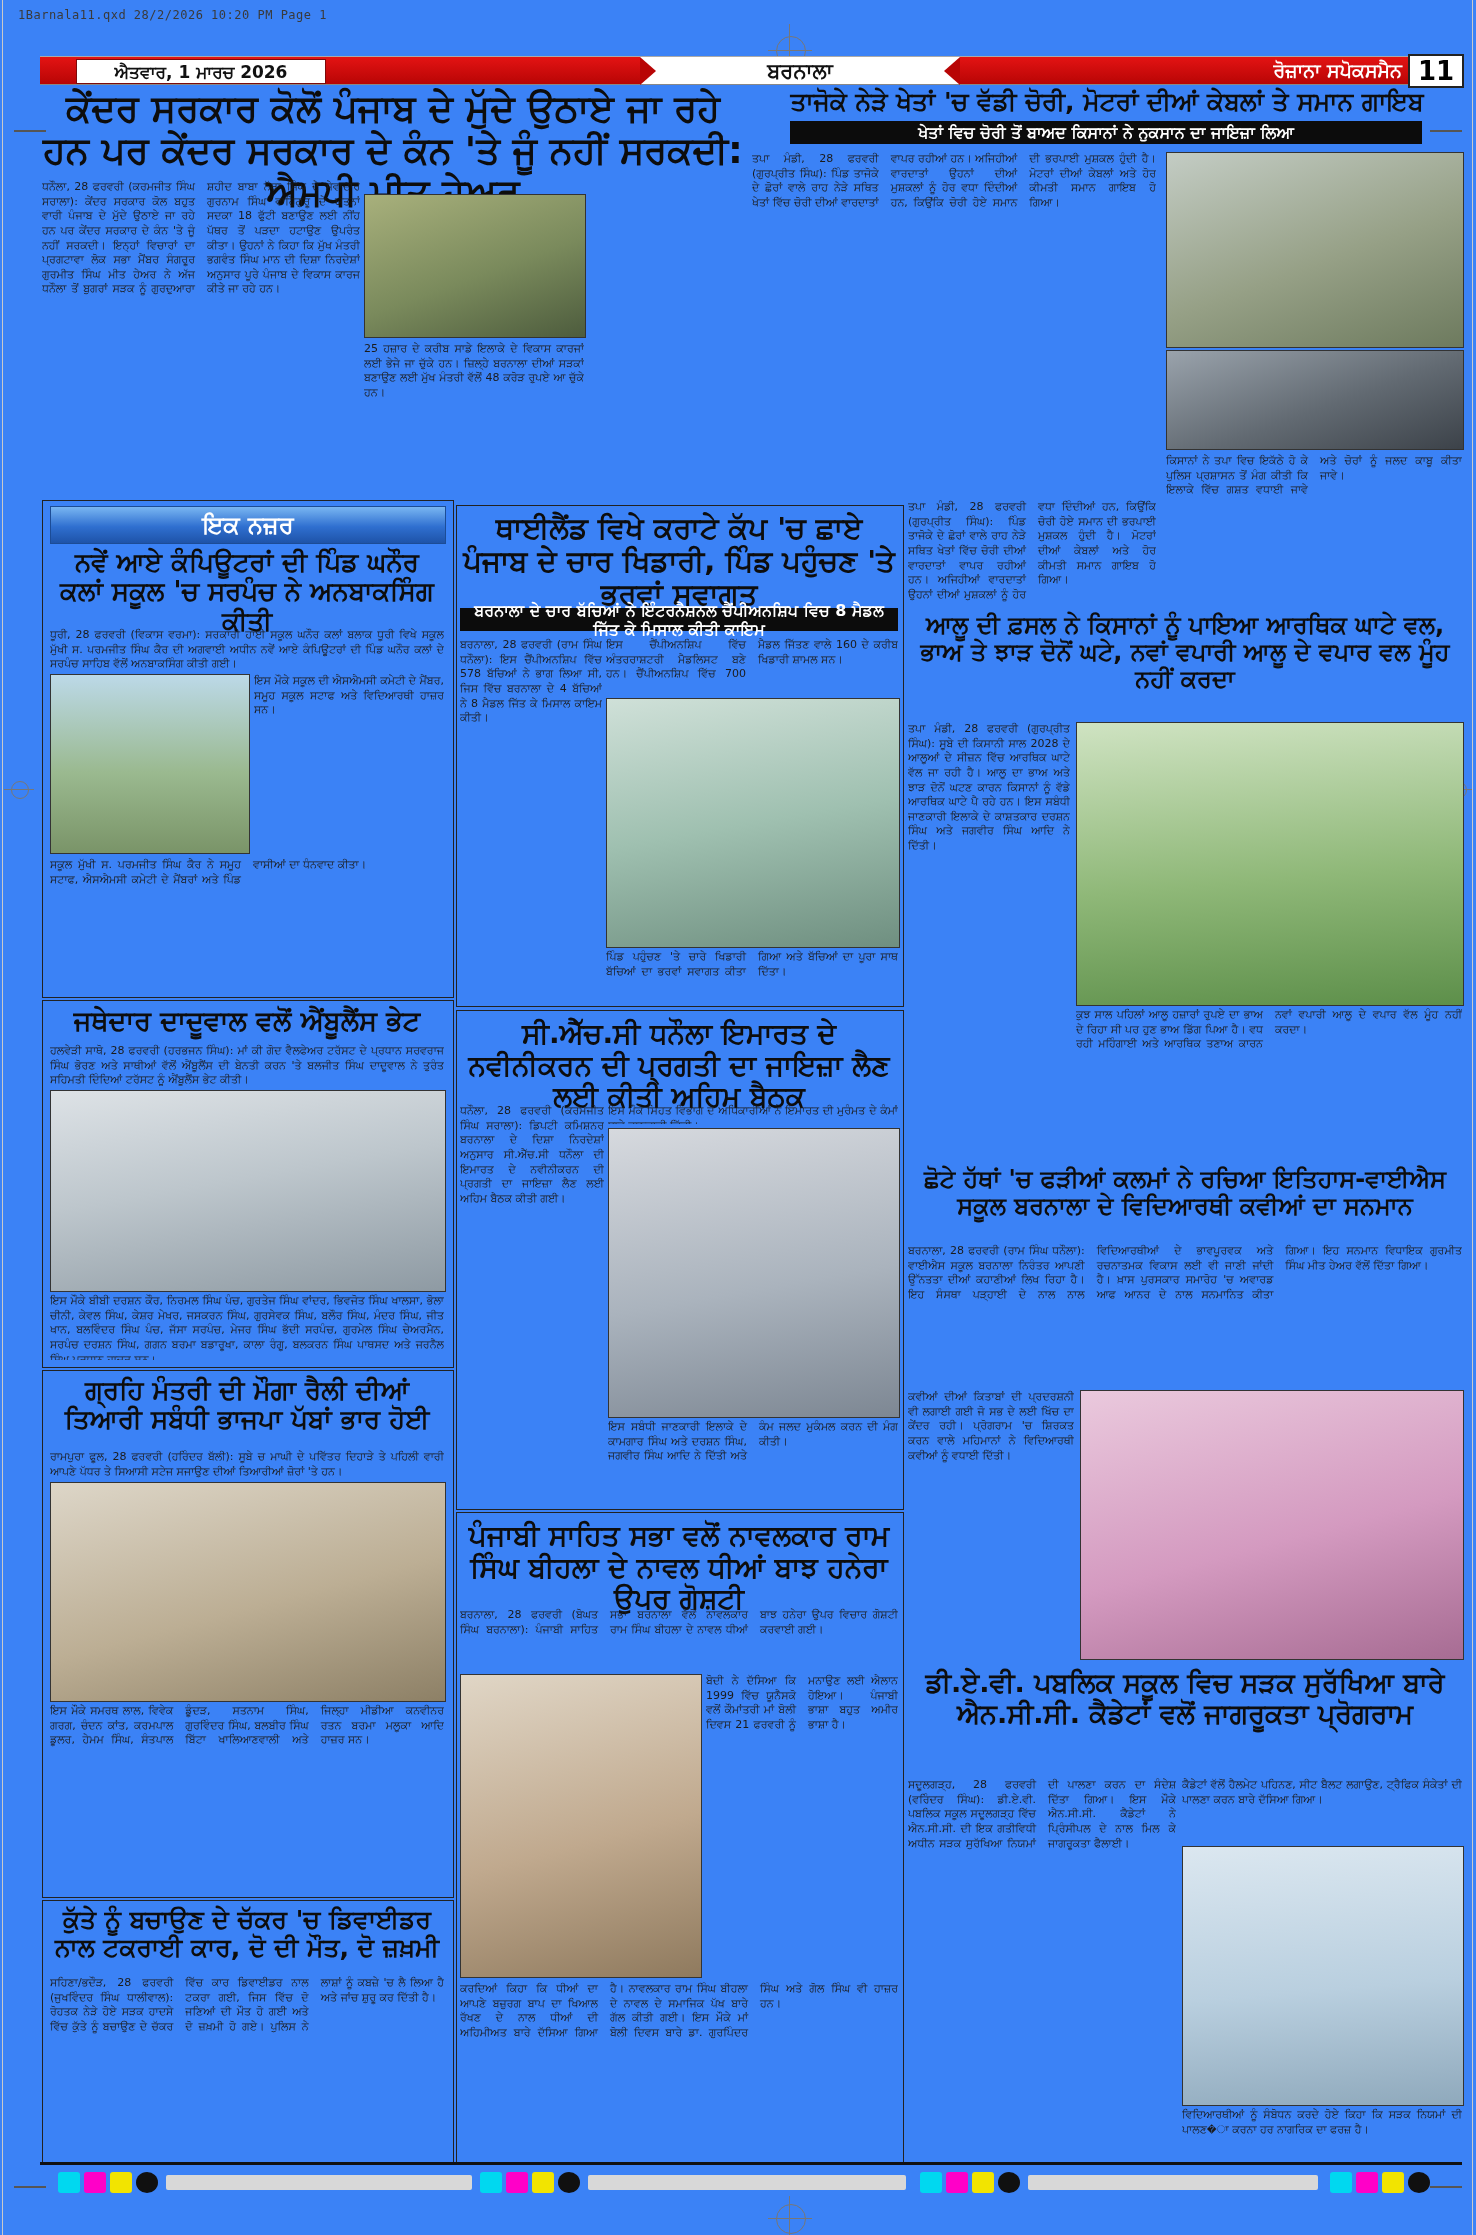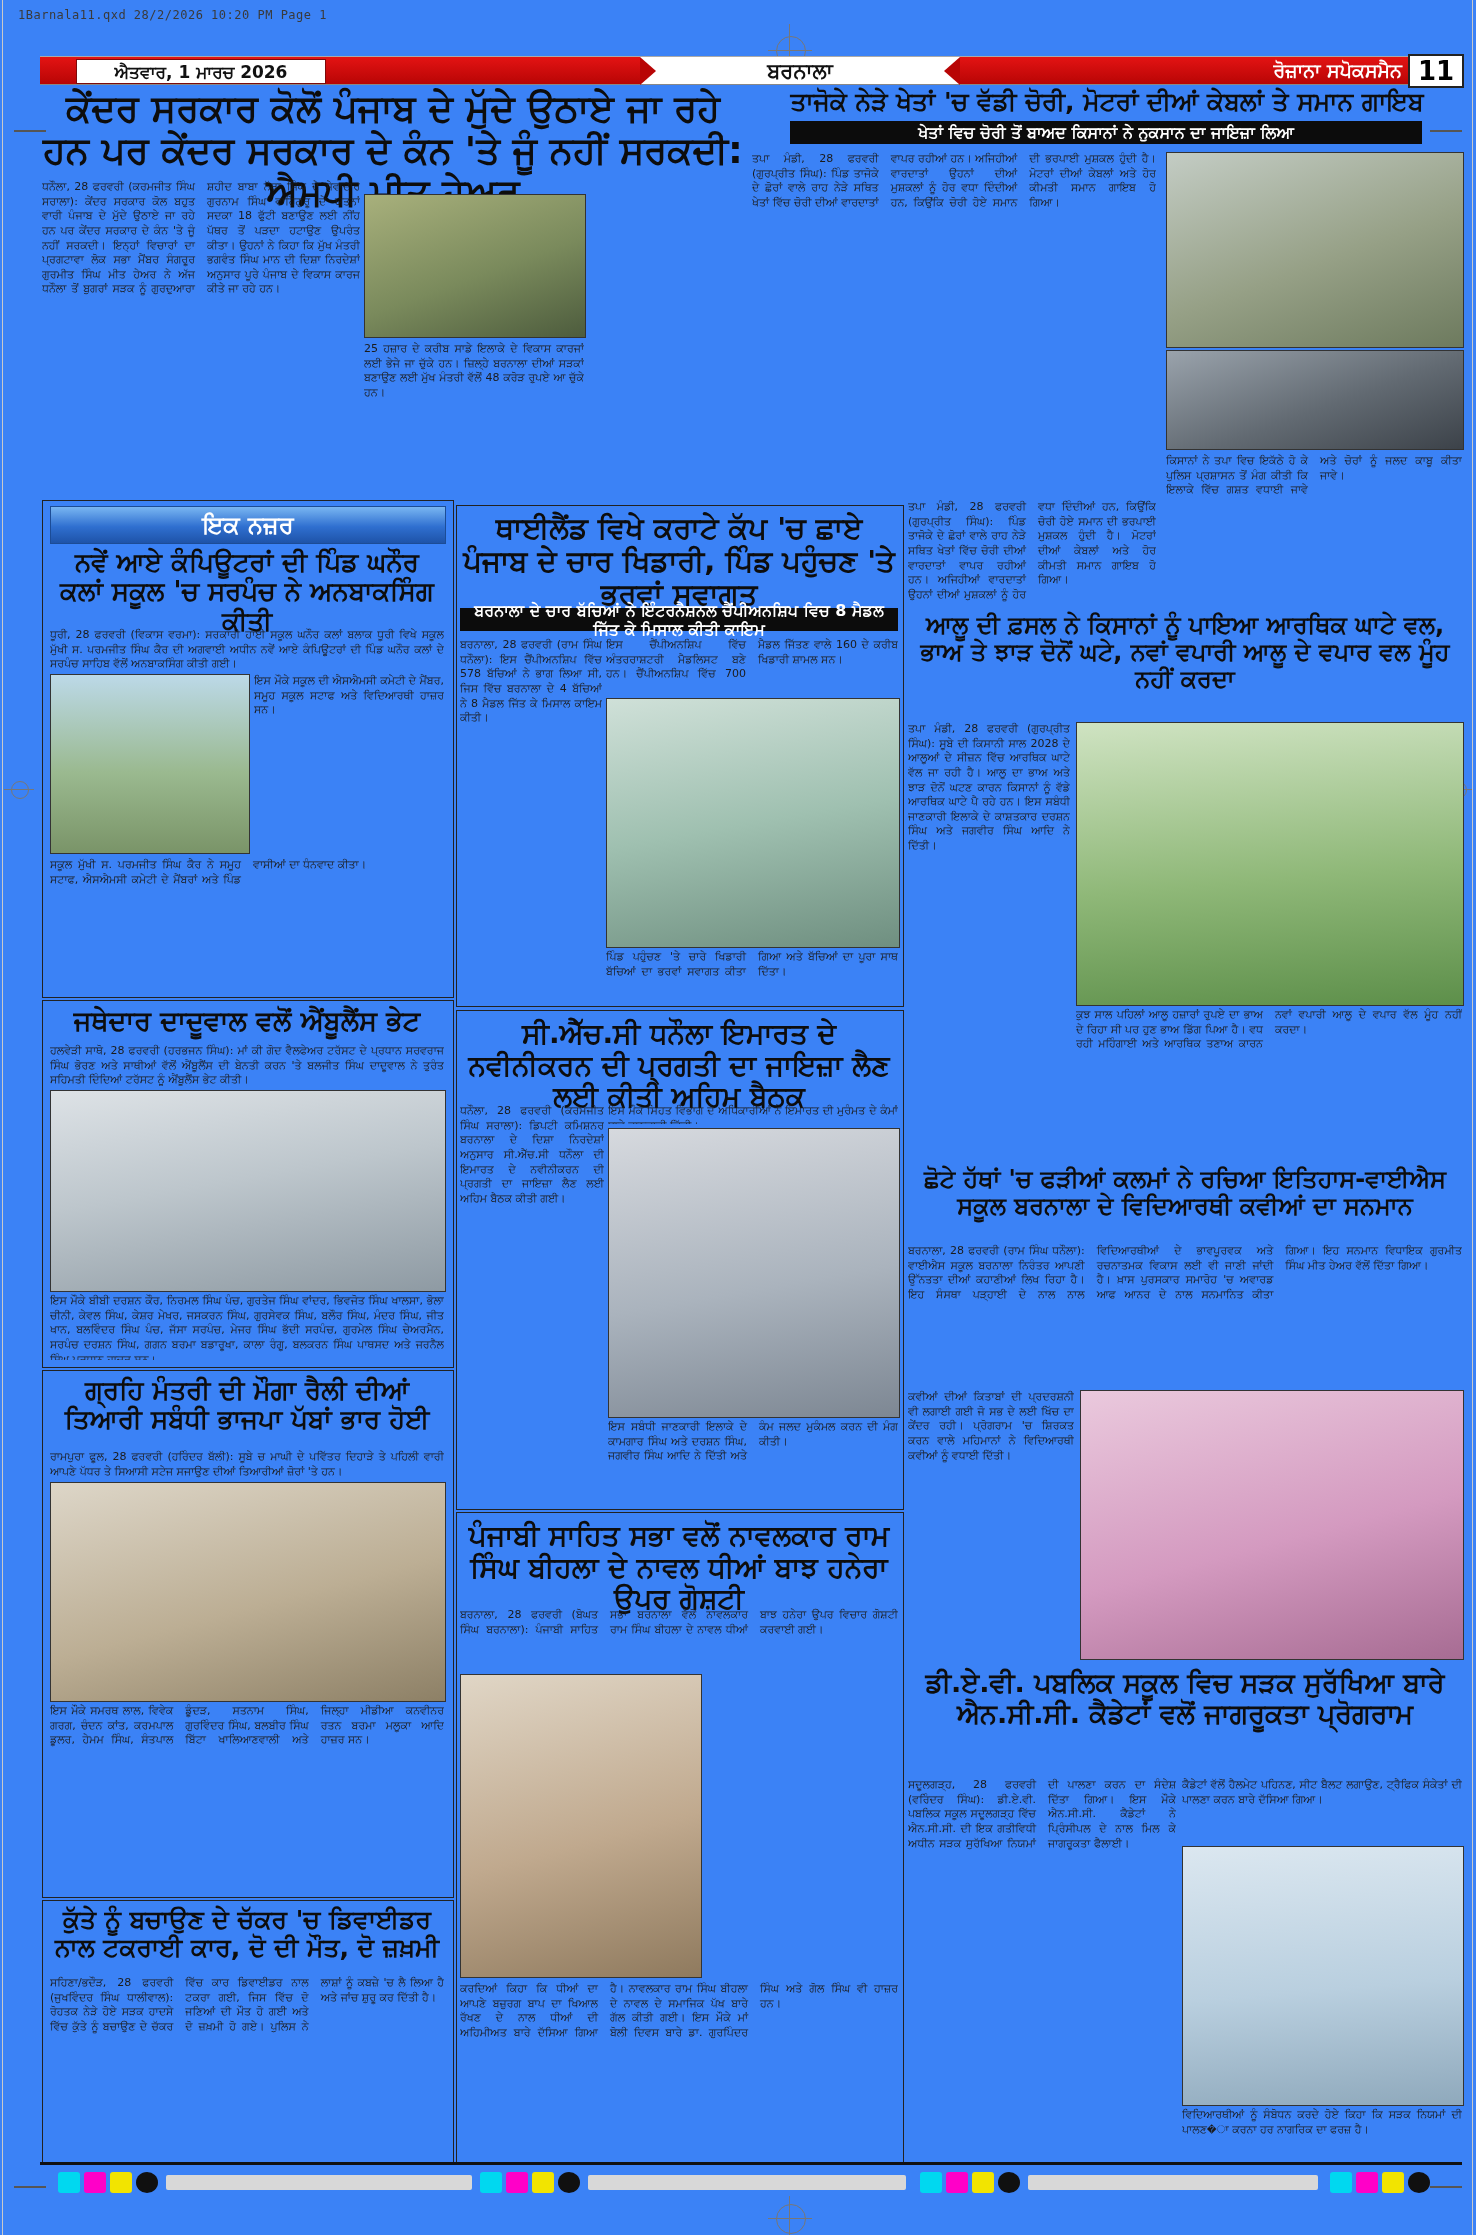--- a/index.html
+++ b/index.html
@@ -124,20 +124,21 @@
   <div class="abs hl" style="left:460px;top:1018px;width:438px;height:80px;font-size:28px;">ਸੀ.ਐੱਚ.ਸੀ ਧਨੌਲਾ ਇਮਾਰਤ ਦੇ ਨਵੀਨੀਕਰਨ ਦੀ ਪ੍ਰਗਤੀ ਦਾ ਜਾਇਜ਼ਾ ਲੈਣ ਲਈ ਕੀਤੀ ਅਹਿਮ ਬੈਠਕ</div>
   <div class="abs bodytxt" style="left:460px;top:1104px;width:144px;height:398px;">ਧਨੌਲਾ, 28 ਫਰਵਰੀ (ਕਰਮਜੀਤ ਸਿੰਘ ਸਰਾਲਾ): ਡਿਪਟੀ ਕਮਿਸ਼ਨਰ ਬਰਨਾਲਾ ਦੇ ਦਿਸ਼ਾ ਨਿਰਦੇਸ਼ਾਂ ਅਨੁਸਾਰ ਸੀ.ਐੱਚ.ਸੀ ਧਨੌਲਾ ਦੀ ਇਮਾਰਤ ਦੇ ਨਵੀਨੀਕਰਨ ਦੀ ਪ੍ਰਗਤੀ ਦਾ ਜਾਇਜ਼ਾ ਲੈਣ ਲਈ ਅਹਿਮ ਬੈਠਕ ਕੀਤੀ ਗਈ।</div>
   <div class="abs photo" style="left:608px;top:1128px;width:290px;height:288px;background:linear-gradient(170deg,#d6d9de,#aab3bd 55%,#7d8793);"></div>
   <div class="abs bodytxt cols2" style="left:608px;top:1420px;width:290px;height:82px;">ਇਸ ਸਬੰਧੀ ਜਾਣਕਾਰੀ ਇਲਾਕੇ ਦੇ ਕਾਮਗਾਰ ਸਿੰਘ ਅਤੇ ਦਰਸ਼ਨ ਸਿੰਘ, ਜਗਵੀਰ ਸਿੰਘ ਆਦਿ ਨੇ ਦਿੱਤੀ ਅਤੇ ਕੰਮ ਜਲਦ ਮੁਕੰਮਲ ਕਰਨ ਦੀ ਮੰਗ ਕੀਤੀ।</div>
   <div class="abs bodytxt" style="left:608px;top:1104px;width:290px;height:20px;">ਇਸ ਮੌਕੇ ਸਿਹਤ ਵਿਭਾਗ ਦੇ ਅਧਿਕਾਰੀਆਂ ਨੇ ਇਮਾਰਤ ਦੀ ਮੁਰੰਮਤ ਦੇ ਕੰਮਾਂ ਬਾਰੇ ਜਾਣਕਾਰੀ ਦਿੱਤੀ।</div>
 
   <div class="abs boxed" style="left:456px;top:1512px;width:446px;height:650px;"></div>
   <div class="abs hl" style="left:460px;top:1520px;width:438px;height:84px;font-size:28px;">ਪੰਜਾਬੀ ਸਾਹਿਤ ਸਭਾ ਵਲੋਂ ਨਾਵਲਕਾਰ ਰਾਮ ਸਿੰਘ ਬੀਹਲਾ ਦੇ ਨਾਵਲ ਧੀਆਂ ਬਾਝ ਹਨੇਰਾ ਉਪਰ ਗੋਸ਼ਟੀ</div>
   <div class="abs bodytxt cols3" style="left:460px;top:1608px;width:438px;height:60px;">ਬਰਨਾਲਾ, 28 ਫਰਵਰੀ (ਬੋਘਤ ਸਿੰਘ ਬਰਨਾਲਾ): ਪੰਜਾਬੀ ਸਾਹਿਤ ਸਭਾ ਬਰਨਾਲਾ ਵੱਲੋਂ ਨਾਵਲਕਾਰ ਰਾਮ ਸਿੰਘ ਬੀਹਲਾ ਦੇ ਨਾਵਲ ਧੀਆਂ ਬਾਝ ਹਨੇਰਾ ਉਪਰ ਵਿਚਾਰ ਗੋਸ਼ਟੀ ਕਰਵਾਈ ਗਈ।</div>
   <div class="abs photo" style="left:460px;top:1674px;width:240px;height:302px;background:linear-gradient(165deg,#e0d6c6,#c0a98e 55%,#8f7a5e);"></div>
+  <div class="abs bodytxt cols2" style="left:706px;top:1674px;width:192px;height:302px;">ਬੋਦੀ ਨੇ ਦੱਸਿਆ ਕਿ 1999 ਵਿੱਚ ਯੂਨੈਸਕੋ ਵਲੋਂ ਕੌਮਾਂਤਰੀ ਮਾਂ ਬੋਲੀ ਦਿਵਸ 21 ਫਰਵਰੀ ਨੂੰ ਮਨਾਉਣ ਲਈ ਐਲਾਨ ਹੋਇਆ। ਪੰਜਾਬੀ ਭਾਸ਼ਾ ਬਹੁਤ ਅਮੀਰ ਭਾਸ਼ਾ ਹੈ।</div>
   <div class="abs bodytxt cols3" style="left:460px;top:1982px;width:438px;height:174px;">ਕਰਦਿਆਂ ਕਿਹਾ ਕਿ ਧੀਆਂ ਦਾ ਆਪਣੇ ਬਜ਼ੁਰਗ ਬਾਪ ਦਾ ਖਿਆਲ ਰੱਖਣ ਦੇ ਨਾਲ ਧੀਆਂ ਦੀ ਅਹਿਮੀਅਤ ਬਾਰੇ ਦੱਸਿਆ ਗਿਆ ਹੈ। ਨਾਵਲਕਾਰ ਰਾਮ ਸਿੰਘ ਬੀਹਲਾ ਦੇ ਨਾਵਲ ਦੇ ਸਮਾਜਿਕ ਪੱਖ ਬਾਰੇ ਗੱਲ ਕੀਤੀ ਗਈ। ਇਸ ਮੌਕੇ ਮਾਂ ਬੋਲੀ ਦਿਵਸ ਬਾਰੇ ਡਾ. ਗੁਰਪਿੰਦਰ ਸਿੰਘ ਅਤੇ ਗੋਲ ਸਿੰਘ ਵੀ ਹਾਜ਼ਰ ਹਨ।</div>
 
   <div class="abs hl" style="left:908px;top:612px;width:554px;height:100px;font-size:24px;">ਆਲੂ ਦੀ ਫ਼ਸਲ ਨੇ ਕਿਸਾਨਾਂ ਨੂੰ ਪਾਇਆ ਆਰਥਿਕ ਘਾਟੇ ਵਲ, ਭਾਅ ਤੇ ਝਾੜ ਦੋਨੋਂ ਘਟੇ, ਨਵਾਂ ਵਪਾਰੀ ਆਲੂ ਦੇ ਵਪਾਰ ਵਲ ਮੂੰਹ ਨਹੀਂ ਕਰਦਾ</div>
   <div class="abs bodytxt" style="left:908px;top:722px;width:162px;height:438px;">ਤਪਾ ਮੰਡੀ, 28 ਫਰਵਰੀ (ਗੁਰਪ੍ਰੀਤ ਸਿੰਘ): ਸੂਬੇ ਦੀ ਕਿਸਾਨੀ ਸਾਲ 2028 ਦੇ ਆਲੂਆਂ ਦੇ ਸੀਜ਼ਨ ਵਿੱਚ ਆਰਥਿਕ ਘਾਟੇ ਵੱਲ ਜਾ ਰਹੀ ਹੈ। ਆਲੂ ਦਾ ਭਾਅ ਅਤੇ ਝਾੜ ਦੋਨੋਂ ਘਟਣ ਕਾਰਨ ਕਿਸਾਨਾਂ ਨੂੰ ਵੱਡੇ ਆਰਥਿਕ ਘਾਟੇ ਪੈ ਰਹੇ ਹਨ। ਇਸ ਸਬੰਧੀ ਜਾਣਕਾਰੀ ਇਲਾਕੇ ਦੇ ਕਾਸ਼ਤਕਾਰ ਦਰਸ਼ਨ ਸਿੰਘ ਅਤੇ ਜਗਵੀਰ ਸਿੰਘ ਆਦਿ ਨੇ ਦਿੱਤੀ।</div>
   <div class="abs photo" style="left:1076px;top:722px;width:386px;height:282px;background:linear-gradient(175deg,#cfe3c2,#8fb878 55%,#5d8f4a);"></div>
   <div class="abs bodytxt cols2" style="left:1076px;top:1008px;width:386px;height:152px;">ਕੁਝ ਸਾਲ ਪਹਿਲਾਂ ਆਲੂ ਹਜ਼ਾਰਾਂ ਰੁਪਏ ਦਾ ਭਾਅ ਦੇ ਰਿਹਾ ਸੀ ਪਰ ਹੁਣ ਭਾਅ ਡਿੱਗ ਪਿਆ ਹੈ। ਵਧ ਰਹੀ ਮਹਿੰਗਾਈ ਅਤੇ ਆਰਥਿਕ ਤਣਾਅ ਕਾਰਨ ਨਵਾਂ ਵਪਾਰੀ ਆਲੂ ਦੇ ਵਪਾਰ ਵੱਲ ਮੂੰਹ ਨਹੀਂ ਕਰਦਾ।</div>
 
   <div class="abs hl" style="left:908px;top:1166px;width:554px;height:72px;font-size:24px;">ਛੋਟੇ ਹੱਥਾਂ 'ਚ ਫੜੀਆਂ ਕਲਮਾਂ ਨੇ ਰਚਿਆ ਇਤਿਹਾਸ-ਵਾਈਐਸ ਸਕੂਲ ਬਰਨਾਲਾ ਦੇ ਵਿਦਿਆਰਥੀ ਕਵੀਆਂ ਦਾ ਸਨਮਾਨ</div>
   <div class="abs bodytxt cols3" style="left:908px;top:1244px;width:554px;height:140px;">ਬਰਨਾਲਾ, 28 ਫਰਵਰੀ (ਰਾਮ ਸਿੰਘ ਧਨੌਲਾ): ਵਾਈਐਸ ਸਕੂਲ ਬਰਨਾਲਾ ਨਿਰੰਤਰ ਆਪਣੀ ਉੱਨਤਤਾ ਦੀਆਂ ਕਹਾਣੀਆਂ ਲਿਖ ਰਿਹਾ ਹੈ। ਇਹ ਸੰਸਥਾ ਪੜ੍ਹਾਈ ਦੇ ਨਾਲ ਨਾਲ ਵਿਦਿਆਰਥੀਆਂ ਦੇ ਭਾਵਪੂਰਵਕ ਅਤੇ ਰਚਨਾਤਮਕ ਵਿਕਾਸ ਲਈ ਵੀ ਜਾਣੀ ਜਾਂਦੀ ਹੈ। ਖ਼ਾਸ ਪੁਰਸਕਾਰ ਸਮਾਰੋਹ 'ਚ ਅਵਾਰਡ ਆਫ ਆਨਰ ਦੇ ਨਾਲ ਸਨਮਾਨਿਤ ਕੀਤਾ ਗਿਆ। ਇਹ ਸਨਮਾਨ ਵਿਧਾਇਕ ਗੁਰਮੀਤ ਸਿੰਘ ਮੀਤ ਹੇਅਰ ਵੱਲੋਂ ਦਿੱਤਾ ਗਿਆ।</div>
   <div class="abs bodytxt" style="left:908px;top:1390px;width:166px;height:268px;">ਕਵੀਆਂ ਦੀਆਂ ਕਿਤਾਬਾਂ ਦੀ ਪ੍ਰਦਰਸ਼ਨੀ ਵੀ ਲਗਾਈ ਗਈ ਜੋ ਸਭ ਦੇ ਲਈ ਖਿੱਚ ਦਾ ਕੇਂਦਰ ਰਹੀ। ਪ੍ਰੋਗਰਾਮ 'ਚ ਸ਼ਿਰਕਤ ਕਰਨ ਵਾਲੇ ਮਹਿਮਾਨਾਂ ਨੇ ਵਿਦਿਆਰਥੀ ਕਵੀਆਂ ਨੂੰ ਵਧਾਈ ਦਿੱਤੀ।</div>

